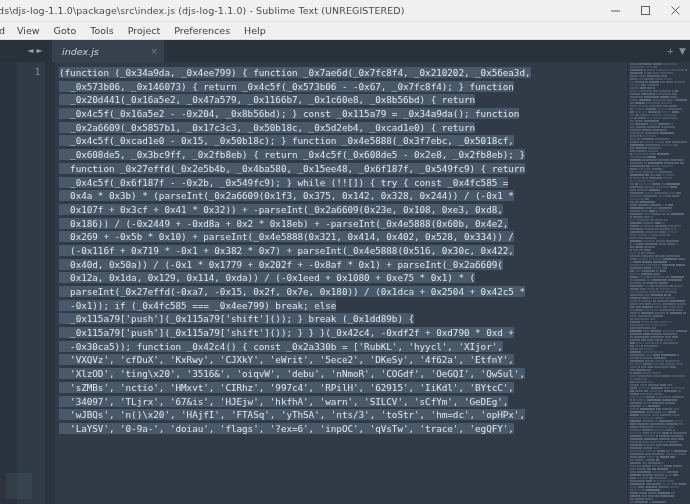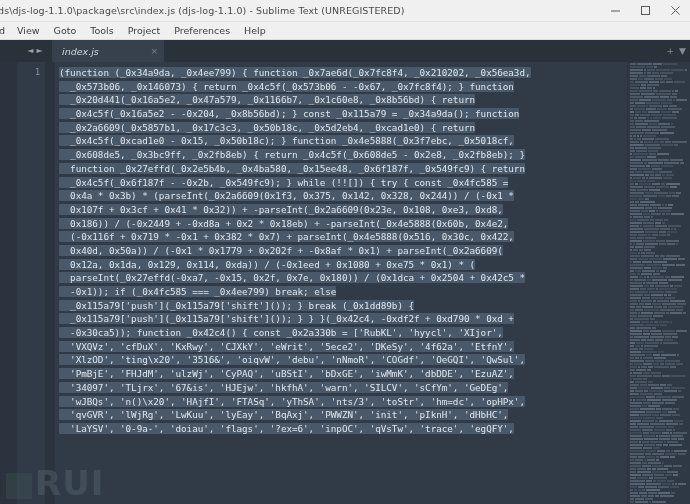--- a/index.html
+++ b/index.html
@@ -178,34 +178,34 @@
         <div class="code-line"><span class="sel">  _0x20d441(_0x16a5e2, _0x47a579, _0x1166b7, _0x1c60e8, _0x8b56bd) { return</span></div>
         <div class="code-line"><span class="sel">  _0x4c5f(_0x16a5e2 - -0x204, _0x8b56bd); } const _0x115a79 = _0x34a9da(); function</span></div>
         <div class="code-line"><span class="sel">  _0x2a6609(_0x5857b1, _0x17c3c3, _0x50b18c, _0x5d2eb4, _0xcad1e0) { return</span></div>
         <div class="code-line"><span class="sel">  _0x4c5f(_0xcad1e0 - 0x15, _0x50b18c); } function _0x4e5888(_0x3f7ebc, _0x5018cf,</span></div>
         <div class="code-line"><span class="sel">  _0x608de5, _0x3bc9ff, _0x2fb8eb) { return _0x4c5f(_0x608de5 - 0x2e8, _0x2fb8eb); }</span></div>
         <div class="code-line"><span class="sel">  function _0x27effd(_0x2e5b4b, _0x4ba580, _0x15ee48, _0x6f187f, _0x549fc9) { return</span></div>
         <div class="code-line"><span class="sel">  _0x4c5f(_0x6f187f - -0x2b, _0x549fc9); } while (!![]) { try { const _0x4fc585 =</span></div>
         <div class="code-line"><span class="sel">  0x4a * 0x3b) * (parseInt(_0x2a6609(0x1f3, 0x375, 0x142, 0x328, 0x244)) / (-0x1 *</span></div>
         <div class="code-line"><span class="sel">  0x107f + 0x3cf + 0x41 * 0x32)) + -parseInt(_0x2a6609(0x23e, 0x108, 0xe3, 0xd8,</span></div>
         <div class="code-line"><span class="sel">  0x186)) / (-0x2449 + -0xd8a + 0x2 * 0x18eb) + -parseInt(_0x4e5888(0x60b, 0x4e2,</span></div>
+        <div class="code-line"><span class="sel">  0x269 + -0x5b * 0x10) + parseInt(_0x4e5888(0x321, 0x414, 0x402, 0x528, 0x334)) /</span></div>
         <div class="code-line"><span class="sel">  (-0x116f + 0x719 * -0x1 + 0x382 * 0x7) + parseInt(_0x4e5888(0x516, 0x30c, 0x422,</span></div>
         <div class="code-line"><span class="sel">  0x40d, 0x50a)) / (-0x1 * 0x1779 + 0x202f + -0x8af * 0x1) + parseInt(_0x2a6609(</span></div>
         <div class="code-line"><span class="sel">  0x12a, 0x1da, 0x129, 0x114, 0xda)) / (-0x1eed + 0x1080 + 0xe75 * 0x1) * (</span></div>
         <div class="code-line"><span class="sel">  parseInt(_0x27effd(-0xa7, -0x15, 0x2f, 0x7e, 0x180)) / (0x1dca + 0x2504 + 0x42c5 *</span></div>
         <div class="code-line"><span class="sel">  -0x1)); if (_0x4fc585 === _0x4ee799) break; else</span></div>
         <div class="code-line"><span class="sel">  _0x115a79['push'](_0x115a79['shift']()); } break (_0x1dd89b) {</span></div>
         <div class="code-line"><span class="sel">  _0x115a79['push'](_0x115a79['shift']()); } } }(_0x42c4, -0xdf2f + 0xd790 * 0xd +</span></div>
         <div class="code-line"><span class="sel">  -0x30ca5)); function _0x42c4() { const _0x2a330b = ['RubKL', 'hyycl', 'XIjor',</span></div>
         <div class="code-line"><span class="sel">  'VXQVz', 'cfDuX', 'KxRwy', 'CJXkY', 'eWrit', '5ece2', 'DKeSy', '4f62a', 'EtfnY',</span></div>
         <div class="code-line"><span class="sel">  'XlzOD', 'ting\x20', '3516&amp;', 'oiqvW', 'debu', 'nNmoR', 'COGdf', 'OeGQI', 'QwSul',</span></div>
-        <div class="code-line"><span class="sel">  'PmBjE', 'FHJdM', 'ulzWj', 'CyPAQ', 'uBStI', 'bDxGE', 'iwMmK', 'dbDDE', 'EzuAZ',</span></div>
+        <div class="code-line"><span class="sel">  'sZMBs', 'nctio', 'HMxvt', 'CIRhz', '997c4', 'RPilH', '62915', 'IiKdl', 'BYtcC',</span></div>
         <div class="code-line"><span class="sel">  '34097', 'TLjrx', '67&amp;is', 'HJEjw', 'hkfhA', 'warn', 'SILCV', 'sCfYm', 'GeDEg',</span></div>
         <div class="code-line"><span class="sel">  'wJBQs', 'n()\x20', 'HAjfI', 'FTASq', 'yThSA', 'nts/3', 'toStr', 'hm=dc', 'opHPx',</span></div>
-        <div class="code-line"><span class="sel">  'qvGVR', 'lWjRg', 'LwKuu', 'lyEay', 'BqAxj', 'PWWZN', 'init', 'pIknH', 'dHbHC',</span></div>
         <div class="code-line"><span class="sel">  'LaYSV', '0-9a-', 'doiau', 'flags', '?ex=6', 'inpOC', 'qVsTw', 'trace', 'egQFY',</span></div>
       </div>
     <div class="minimap" id="minimap">
         <div class="mm-row">
           <div class="mm-seg" style="width: 6px; opacity: 0.49;"></div>
           <div class="mm-seg" style="width: 15px; opacity: 0.55;"></div>
           <div class="mm-seg" style="width: 9px; opacity: 0.64;"></div>
           <div class="mm-seg" style="width: 14px; opacity: 0.28;"></div>
         </div>
         <div class="mm-row">
@@ -1173,17 +1173,17 @@
           <div class="mm-seg" style="width: 14px; opacity: 0.6;"></div>
         </div>
         <div class="mm-row">
           <div class="mm-seg" style="width: 10px; opacity: 0.56;"></div>
           <div class="mm-seg" style="width: 11px; opacity: 0.45;"></div>
           <div class="mm-seg" style="width: 13px; opacity: 0.63;"></div>
           <div class="mm-seg" style="width: 14px; opacity: 0.49;"></div>
         </div>
       </div>
     <div class="watermark">
-      <span class="wm-mark"></span><span>RUI</span>
+      <span class="wm-mark"></span>
     </div>
   </div>
 
 </div>
 
 </body></html>

